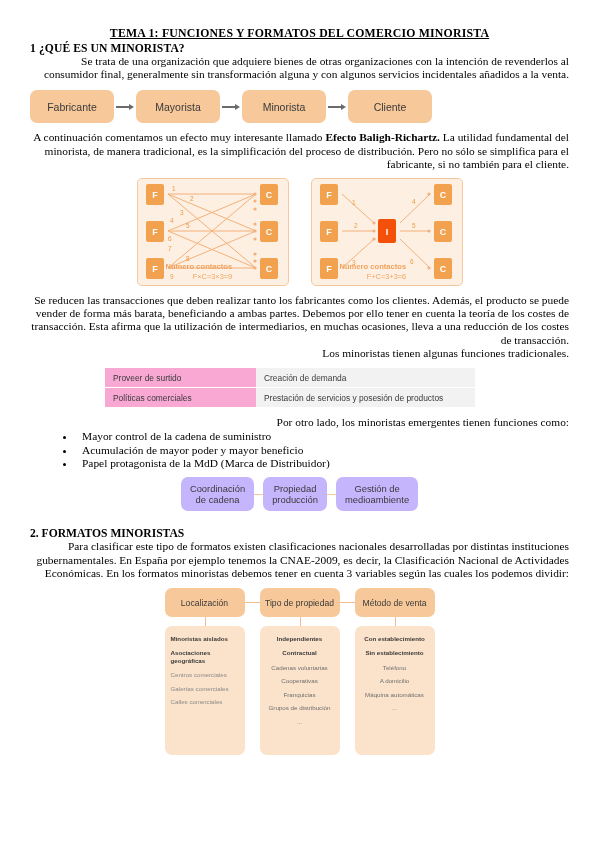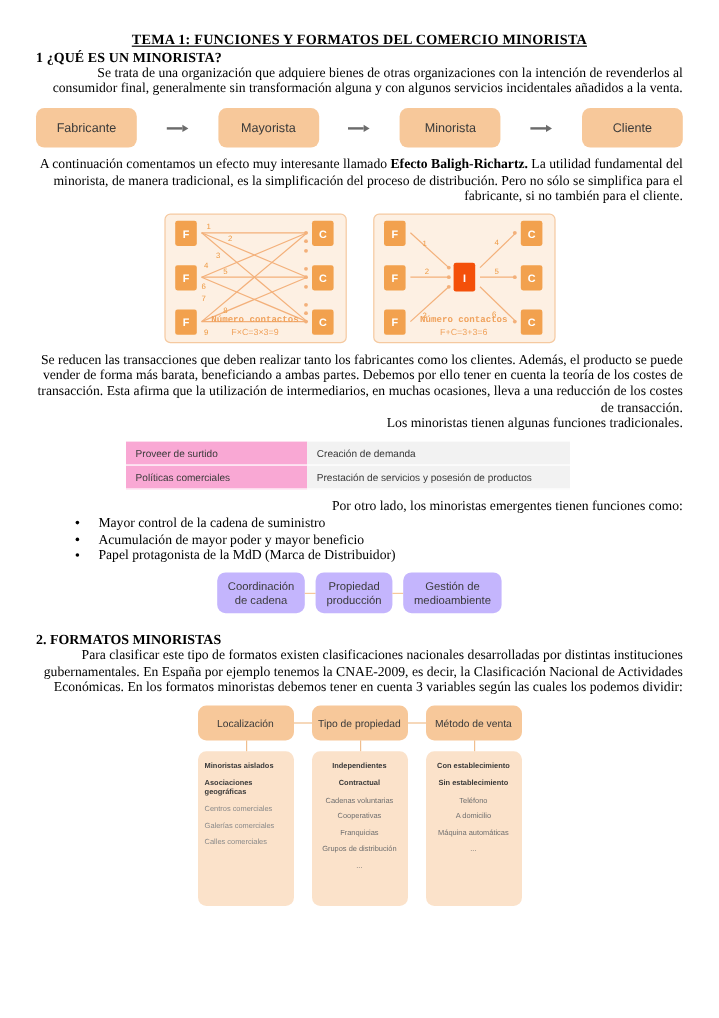--- a/index.html
+++ b/index.html
@@ -20,21 +20,21 @@
   }
   h2.sec2{font-size:11.6px;font-weight:bold;margin:0 0 0 0;}
   p.body{
     font-size:11.4px;line-height:13.2px;margin:0;text-align:right;
   }
   .spacer-sm{height:8px;}
   b{font-weight:bold;}
 
   
   .chain{
-    display:flex;align-items:center;justify-content:space-between;gap:0;
+    display:flex;align-items:center;justify-content:flex-start;gap:0;
     margin:9px 0 0 0;
   }
   .chain-box{
     background:#F7C89A;border-radius:7px;
     width:84px;height:33px;display:flex;align-items:center;justify-content:center;
     font-family:"Liberation Sans",sans-serif;font-size:10.5px;color:#3a3a3a;
   }
   .arrow{
     width:22px;height:12px;position:relative;display:flex;align-items:center;justify-content:center;
   }
@@ -45,22 +45,22 @@
   }
 
   
   .baligh-row{display:flex;justify-content:center;gap:22px;margin:7px 0 0 0;}
   .baligh{
     background:#FDF0E3;border:1px solid #F5C9A0;border-radius:5px;
     width:152px;height:108px;position:relative;box-sizing:border-box;
   }
   .baligh svg{position:absolute;left:0;top:0;}
   .bcap{
-    position:absolute;left:0;right:0;bottom:14px;text-align:center;
-    font-family:Liberation Mono, monospace;font-size:7.6px;font-weight:bold;color:#F0A35E;
+    position:absolute;left:0;right:0;bottom:14px;text-align:left;
+    font-family:Liberation Sans, sans-serif;font-size:7.6px;font-weight:bold;color:#F0A35E;padding-left:28px;
   }
   .bcap2{
     position:absolute;left:0;right:0;bottom:4px;text-align:center;
     font-family:"Liberation Sans",sans-serif;font-size:7.4px;color:#F0A35E;
   }
 
   
   .ftable{
     margin:8px 0 0 75px;border-collapse:collapse;width:370px;
     font-family:"Liberation Sans",sans-serif;font-size:8.4px;color:#3a3a3a;

